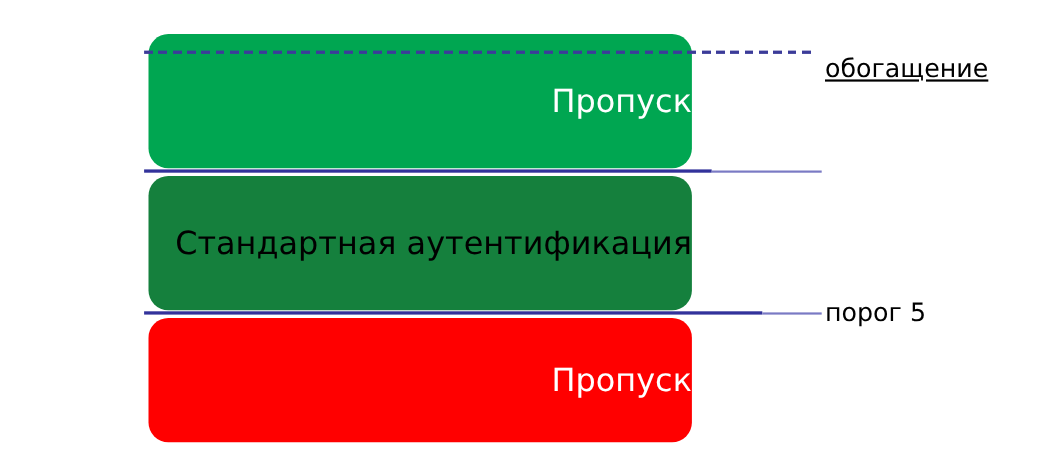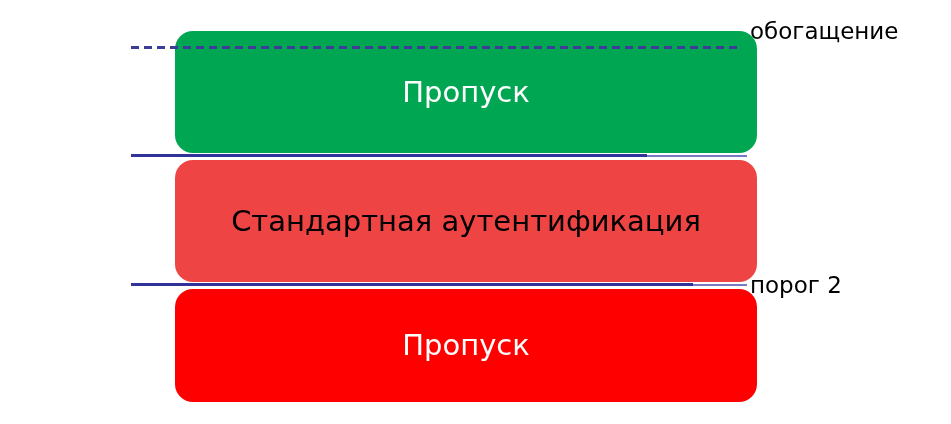--- a/index.html
+++ b/index.html
@@ -11,26 +11,25 @@
   .canvas {
     position: relative;
     width: 951px;
     height: 424px;
     background: #ffffff;
     overflow: hidden;
   }
   .band {
     position: absolute;
     left: 135px;
-    width: 582px;
+    width: 494px;
     border-radius: 18px;
     display: flex;
     align-items: center;
-    justify-content: center;
-    margin-left: 40px;
+    justify-content: flex-end;
   }
   .band .band-label {
     font-size: 29px;
     line-height: 1;
     white-space: nowrap;
   }
   .band-green  { top: 31px;  height: 122px; }
   .band-yellow { top: 160px; height: 122px; }
   .band-red    { top: 289px; height: 113px; }
 
@@ -52,47 +51,47 @@
   .hline-th2-tail { left: 693px; top: 284px; width: 54px;  height: 2px; }
 
   .line-label {
     position: absolute;
     left: 750px;
     transform: translateY(-50%);
     font-size: 23px;
     line-height: 1.2;
     white-space: nowrap;
   }
-  .label-enrichment { top: 32px; }
+  .label-enrichment { top: 64px; text-decoration: underline; }
   .label-th1 { top: 157px; }
   .label-th2 { top: 286px; }
 </style>
 </head>
 <body>
 
 <div class="canvas">
 
   <div class="band band-green" style="background-color: rgb(0, 166, 81); color: rgb(255, 255, 255);">
     <span class="band-label">Пропуск</span>
   </div>
 
-  <div class="band band-yellow" style="background-color: #ef4444; color: rgb(0, 0, 0);">
+  <div class="band band-yellow" style="background-color: #15803d; color: rgb(0, 0, 0);">
     <span class="band-label">Стандартная аутентификация</span>
   </div>
 
   <div class="band band-red" style="background-color: rgb(255, 0, 0); color: rgb(255, 255, 255);">
     <span class="band-label">Пропуск</span>
   </div>
 
   <div class="hline hline-dashed" style="color: rgb(60, 60, 153);"></div>
 
   <div class="hline hline-th1-main" style="background-color: rgb(50, 50, 155);"></div>
   <div class="hline hline-th1-tail" style="background-color: rgb(122, 122, 196);"></div>
 
   <div class="hline hline-th2-main" style="background-color: rgb(50, 50, 155);"></div>
   <div class="hline hline-th2-tail" style="background-color: rgb(122, 122, 196);"></div>
 
   <span class="line-label label-enrichment" style="color: rgb(0, 0, 0);">обогащение</span>
 
 
-  <span class="line-label label-th2" style="color: rgb(0, 0, 0);">порог 2</span>
+  <span class="line-label label-th2" style="color: rgb(0, 0, 0);">порог 5</span>
 
 </div>
 
 </body></html>

